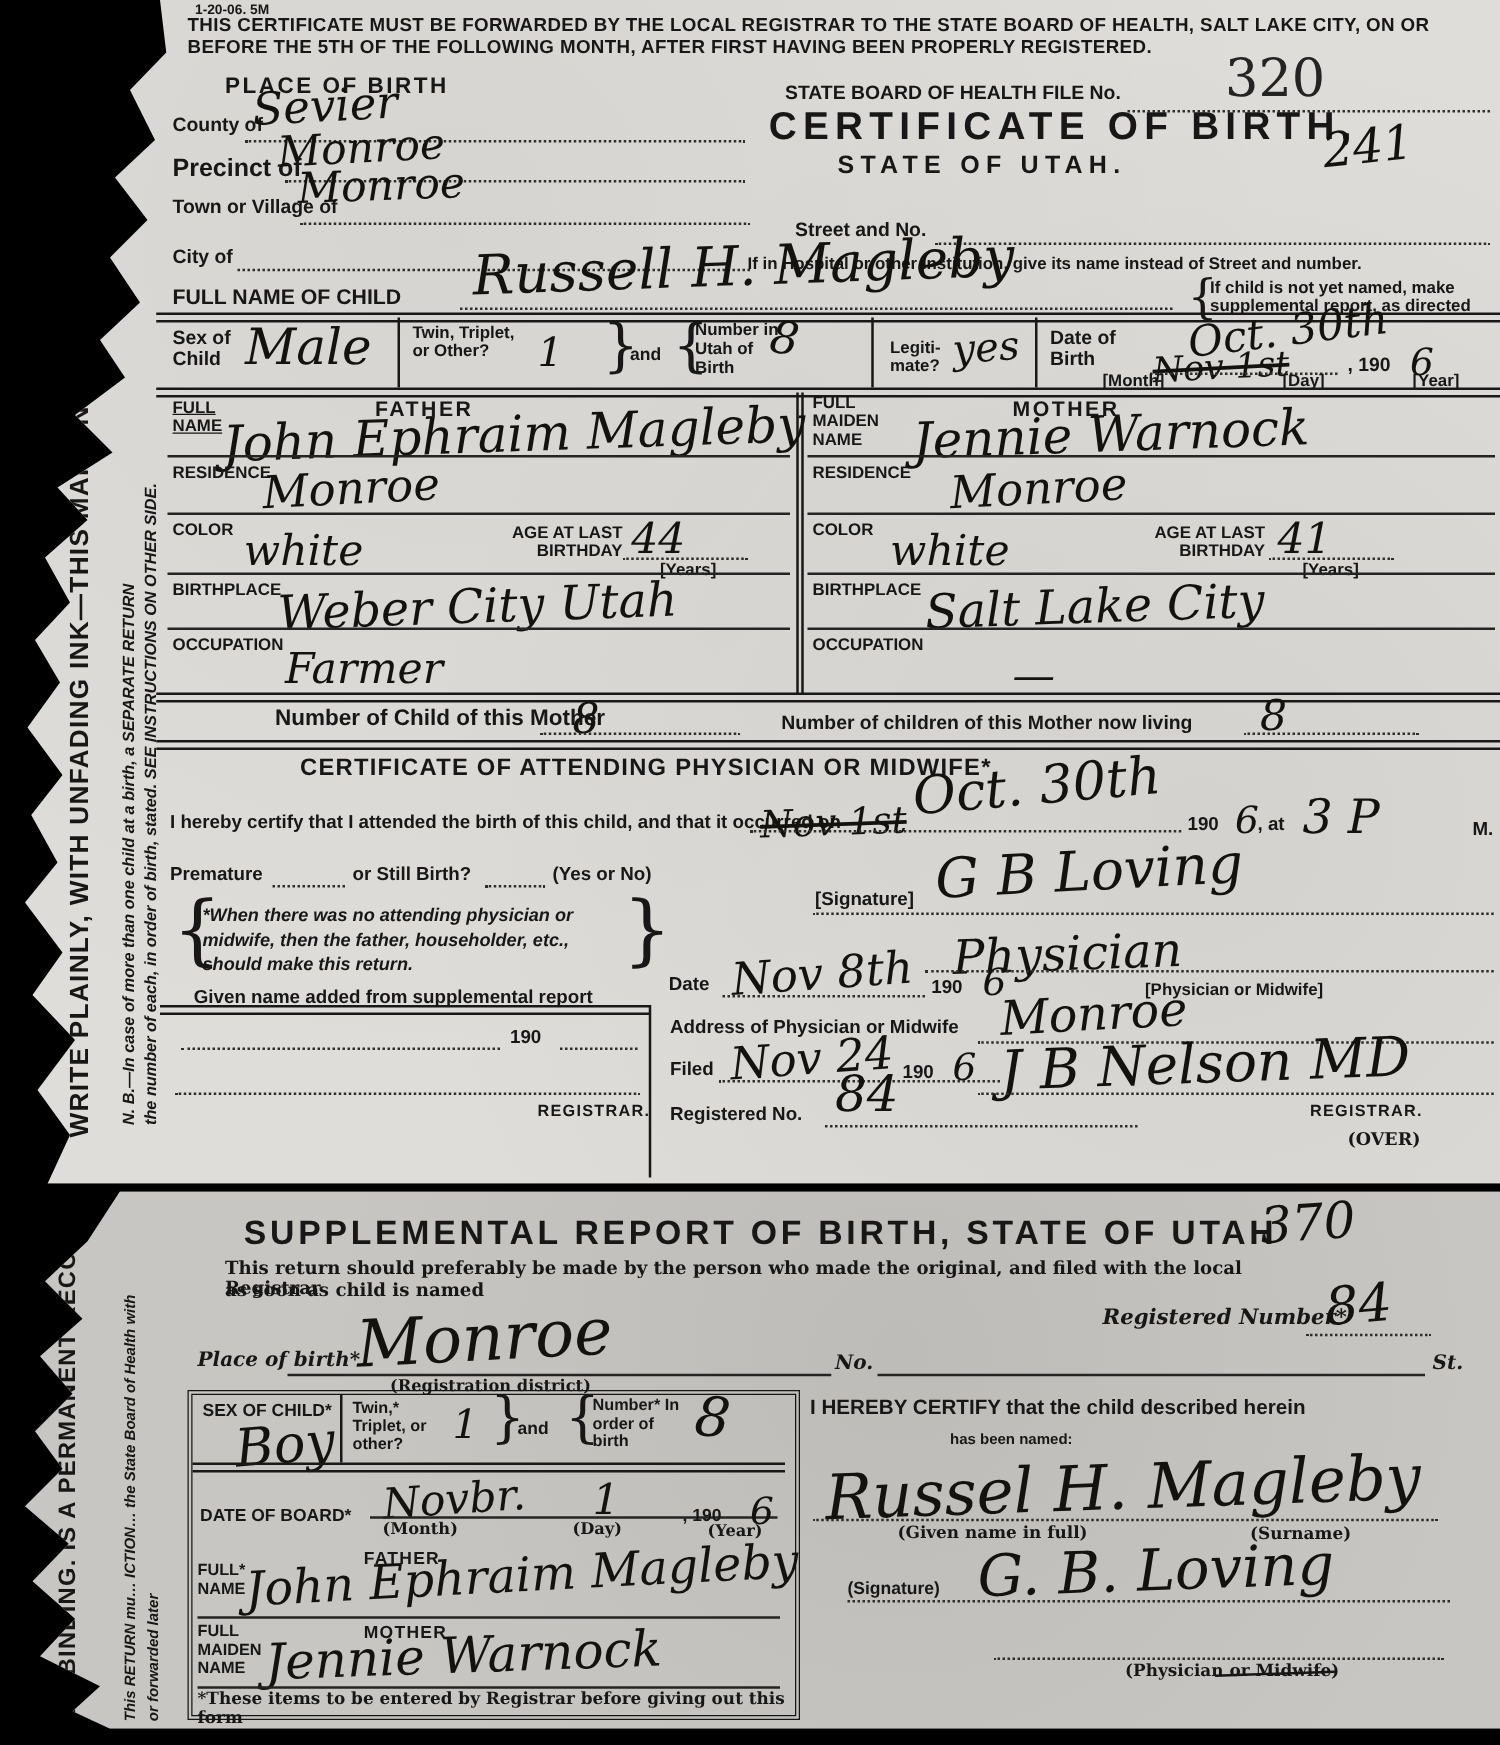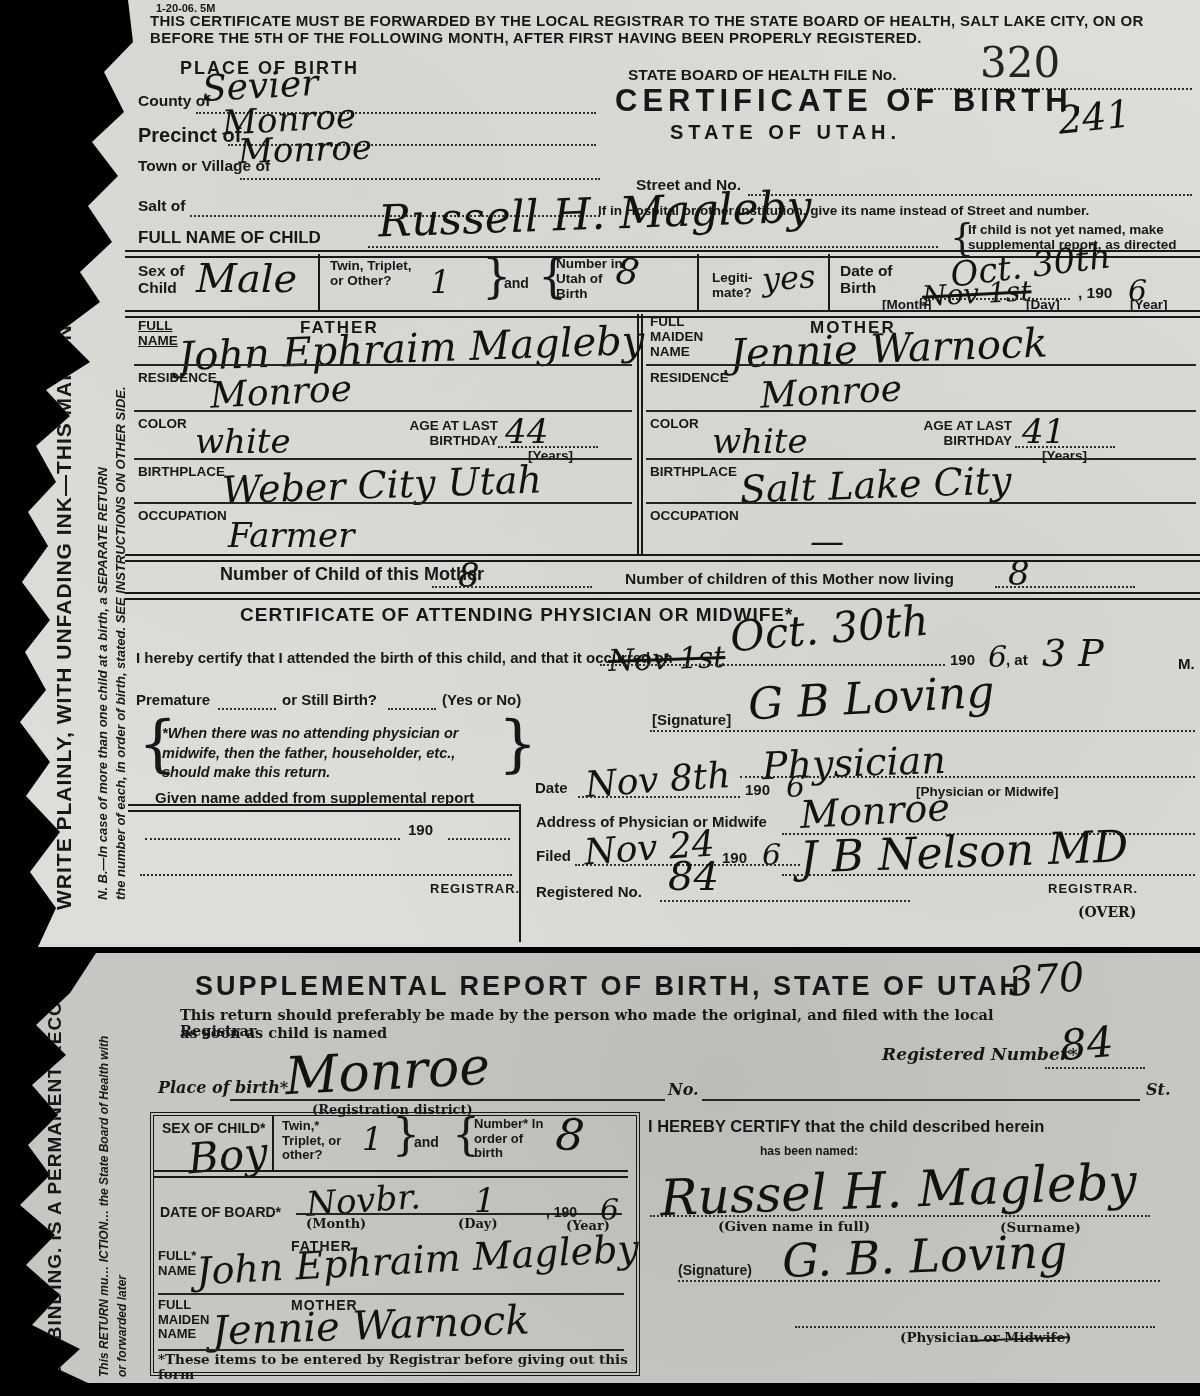--- a/index.html
+++ b/index.html
@@ -57,21 +57,21 @@
 
     <div class="abs lbl ctr" style="left:670px;top:121px;width:470px;font-size:20px;letter-spacing:5px;">STATE OF UTAH.</div>
     <div class="abs hw" style="left:1058px;top:98px;font-size:38px;transform:rotate(-6deg);">241</div>
 
     <div class="abs lbl" style="left:138px;top:157px;font-size:15.5px;">Town or Village of</div>
     <div class="abs hw" style="left:238px;top:132px;font-size:34px;transform:rotate(-2deg);">Monroe</div>
     <div class="abs dot" style="left:240px;top:178px;width:360px;"></div>
 
     <div class="abs lbl" style="left:636px;top:176px;font-size:15.5px;">Street and No.</div>
     <div class="abs dot" style="left:748px;top:194px;width:444px;"></div>
-    <div class="abs lbl" style="left:138px;top:197px;font-size:15.5px;">Salt of</div>
+    <div class="abs lbl" style="left:138px;top:197px;font-size:15.5px;">City of</div>
     <div class="abs dot" style="left:190px;top:215px;width:410px;"></div>
     <div class="abs lbl ctr" style="left:598px;top:203px;width:600px;font-size:13.5px;">If in Hospital or other Institution, give its name instead of Street and number.</div>
 
     <div class="abs lbl" style="left:138px;top:228px;font-size:17px;">FULL NAME OF CHILD</div>
     <div class="abs hw" style="left:378px;top:192px;font-size:44px;transform:rotate(-2deg);">Russell H. Magleby</div>
     <div class="abs dot" style="left:368px;top:246px;width:570px;"></div>
     <div class="abs brace" style="left:950px;top:220px;font-size:38px;">{</div>
     <div class="abs lbl" style="left:968px;top:222px;width:228px;font-size:13.5px;">If child is not yet named, make supplemental report, as directed</div>
 
     <div class="abs dr" style="left:125px;top:250px;width:1075px;"></div>

